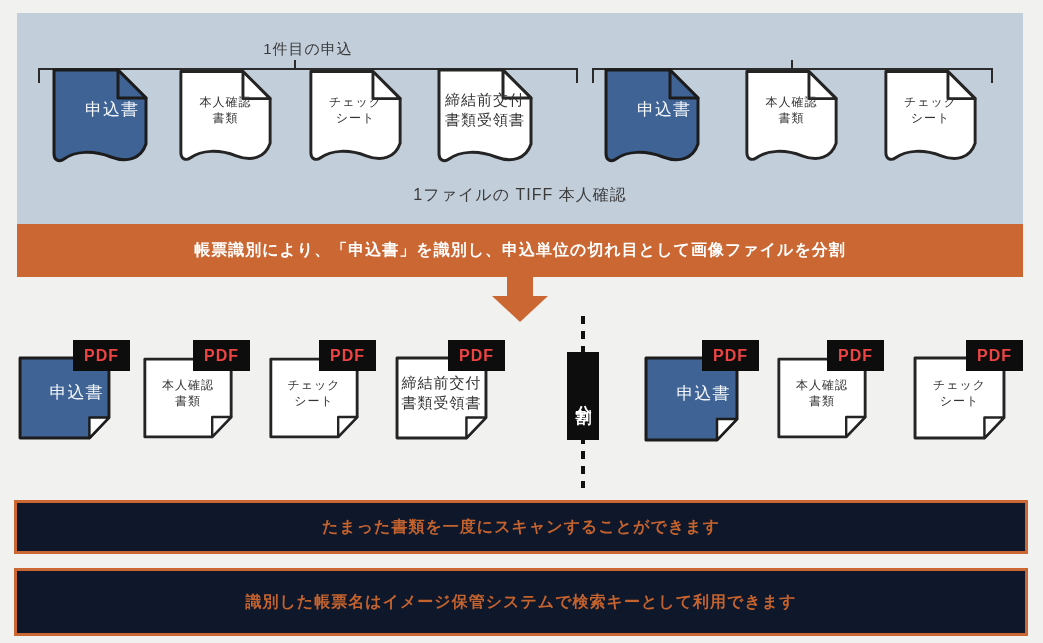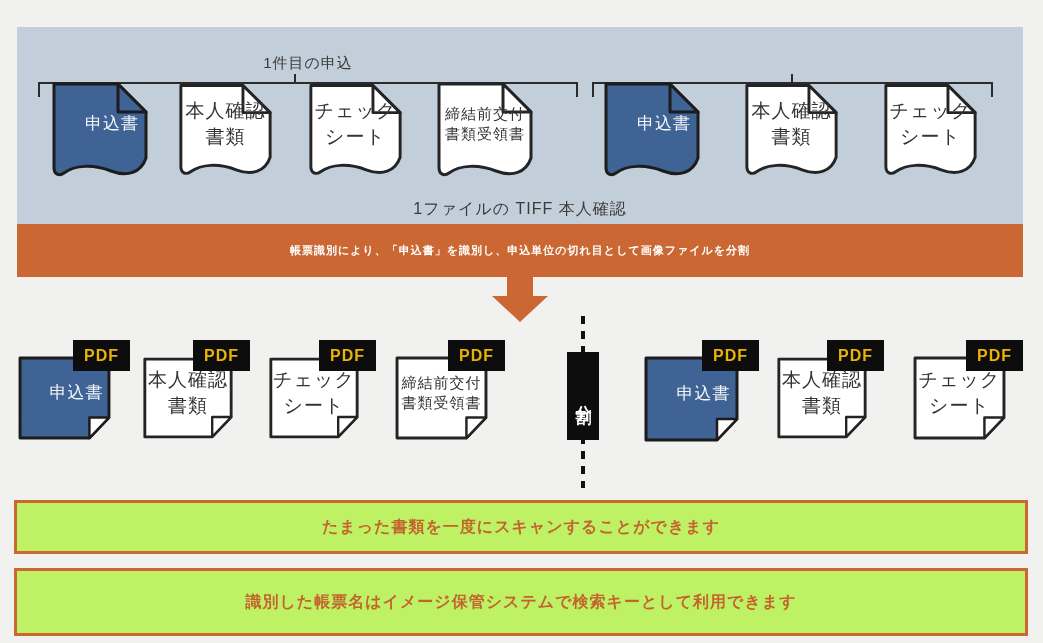--- a/index.html
+++ b/index.html
@@ -1,55 +1,55 @@
 <!DOCTYPE html>
 <html><head>
 <meta charset="utf-8">
 <style>
   html,body{margin:0;padding:0;background:#e8e8e8;}
   .canvas{
     position:relative;width:1043px;height:643px;background:#f1f1f0;overflow:hidden;
     font-family:"Liberation Sans","DejaVu Sans",sans-serif;color:#333;
   }
   
-  .top-panel{position:absolute;left:17px;top:27px;width:1006px;height:247px;background:#c3cedb;}
+  .top-panel{position:absolute;left:17px;top:13px;width:1006px;height:247px;background:#c3cedb;}
   .bracket-label{position:absolute;top:27px;height:20px;font-size:15px;color:#3a3a3a;text-align:center;letter-spacing:1px;}
   .bracket-tick{position:absolute;top:47px;width:2px;height:9px;background:#2b2b2b;}
   .bracket-line{position:absolute;top:55px;height:13px;border-top:2px solid #2b2b2b;border-left:2px solid #2b2b2b;border-right:2px solid #2b2b2b;}
   .panel-caption{position:absolute;left:0;right:0;top:172px;text-align:center;font-size:16px;color:#3a3a3a;letter-spacing:1px;}
   
   .doc{position:absolute;}
   .doc svg{position:absolute;left:0;top:0;width:100%;height:100%;overflow:visible;}
   .doc.white{--df:#ffffff;--ds:#242424;}
   .doc.blue{--df:#3e6394;--ds:#1c1c1c;}
   .doc-label{position:absolute;display:flex;flex-direction:column;align-items:center;justify-content:center;
-    font-size:19px;line-height:1.35;letter-spacing:1px;text-align:center;}
+    font-size:12px;line-height:1.35;letter-spacing:1px;text-align:center;}
   .top-doc .doc-label{left:4px;right:4px;top:8px;bottom:26px;}
   .mid-doc .doc-label{left:3px;right:3px;top:6px;bottom:16px;}
   .doc.white .doc-label{color:#333;}
   .doc.blue .doc-label{color:#f3f6fa;font-size:17px;padding-left:24px;}
   .doc-label span{display:block;}
   
-  .pdf-tag{position:absolute;top:-15px;right:-16px;width:57px;height:31px;background:#0d0d0d;color:#eab308;
+  .pdf-tag{position:absolute;top:-15px;right:-16px;width:57px;height:31px;background:#0d0d0d;color:#ef4444;
     font-size:16px;font-weight:bold;letter-spacing:1px;display:flex;align-items:center;justify-content:center;}
   
   .banner{position:absolute;left:17px;top:224px;width:1006px;height:53px;background:#ca6733;
     display:flex;align-items:center;justify-content:center;}
-  .banner-text{color:#fff;font-size:11px;font-weight:bold;letter-spacing:1px;}
+  .banner-text{color:#fff;font-size:16px;font-weight:bold;letter-spacing:1px;}
   .arrow-stem{position:absolute;left:507px;top:277px;width:26px;height:20px;background:#ca6733;}
   .arrow-head{position:absolute;left:492px;top:296px;width:0;height:0;
     border-left:28px solid transparent;border-right:28px solid transparent;border-top:26px solid #ca6733;}
   
   .split-dashed{position:absolute;left:581px;top:316px;width:4px;height:172px;
     background:repeating-linear-gradient(to bottom,#111 0 8px,transparent 8px 15px);}
   .split-box{position:absolute;left:567px;top:352px;width:32px;height:88px;background:#0d0d0d;color:#fff;
     display:flex;align-items:center;justify-content:center;writing-mode:vertical-rl;
     font-size:16px;font-weight:bold;letter-spacing:4px;}
   
-  .info-box{position:absolute;left:14px;width:1014px;background:#bef264;border:3px solid #ca6733;
+  .info-box{position:absolute;left:14px;width:1014px;background:#0f172a;border:3px solid #ca6733;
     display:flex;align-items:center;justify-content:center;box-sizing:border-box;}
   .info-box-1{top:500px;height:54px;}
   .info-box-2{top:568px;height:68px;}
   .info-text{color:#c4632e;font-size:16px;font-weight:bold;letter-spacing:1px;}
 </style>
 </head>
 <body>
 
 <svg width="0" height="0" style="position:absolute">
   <defs>

